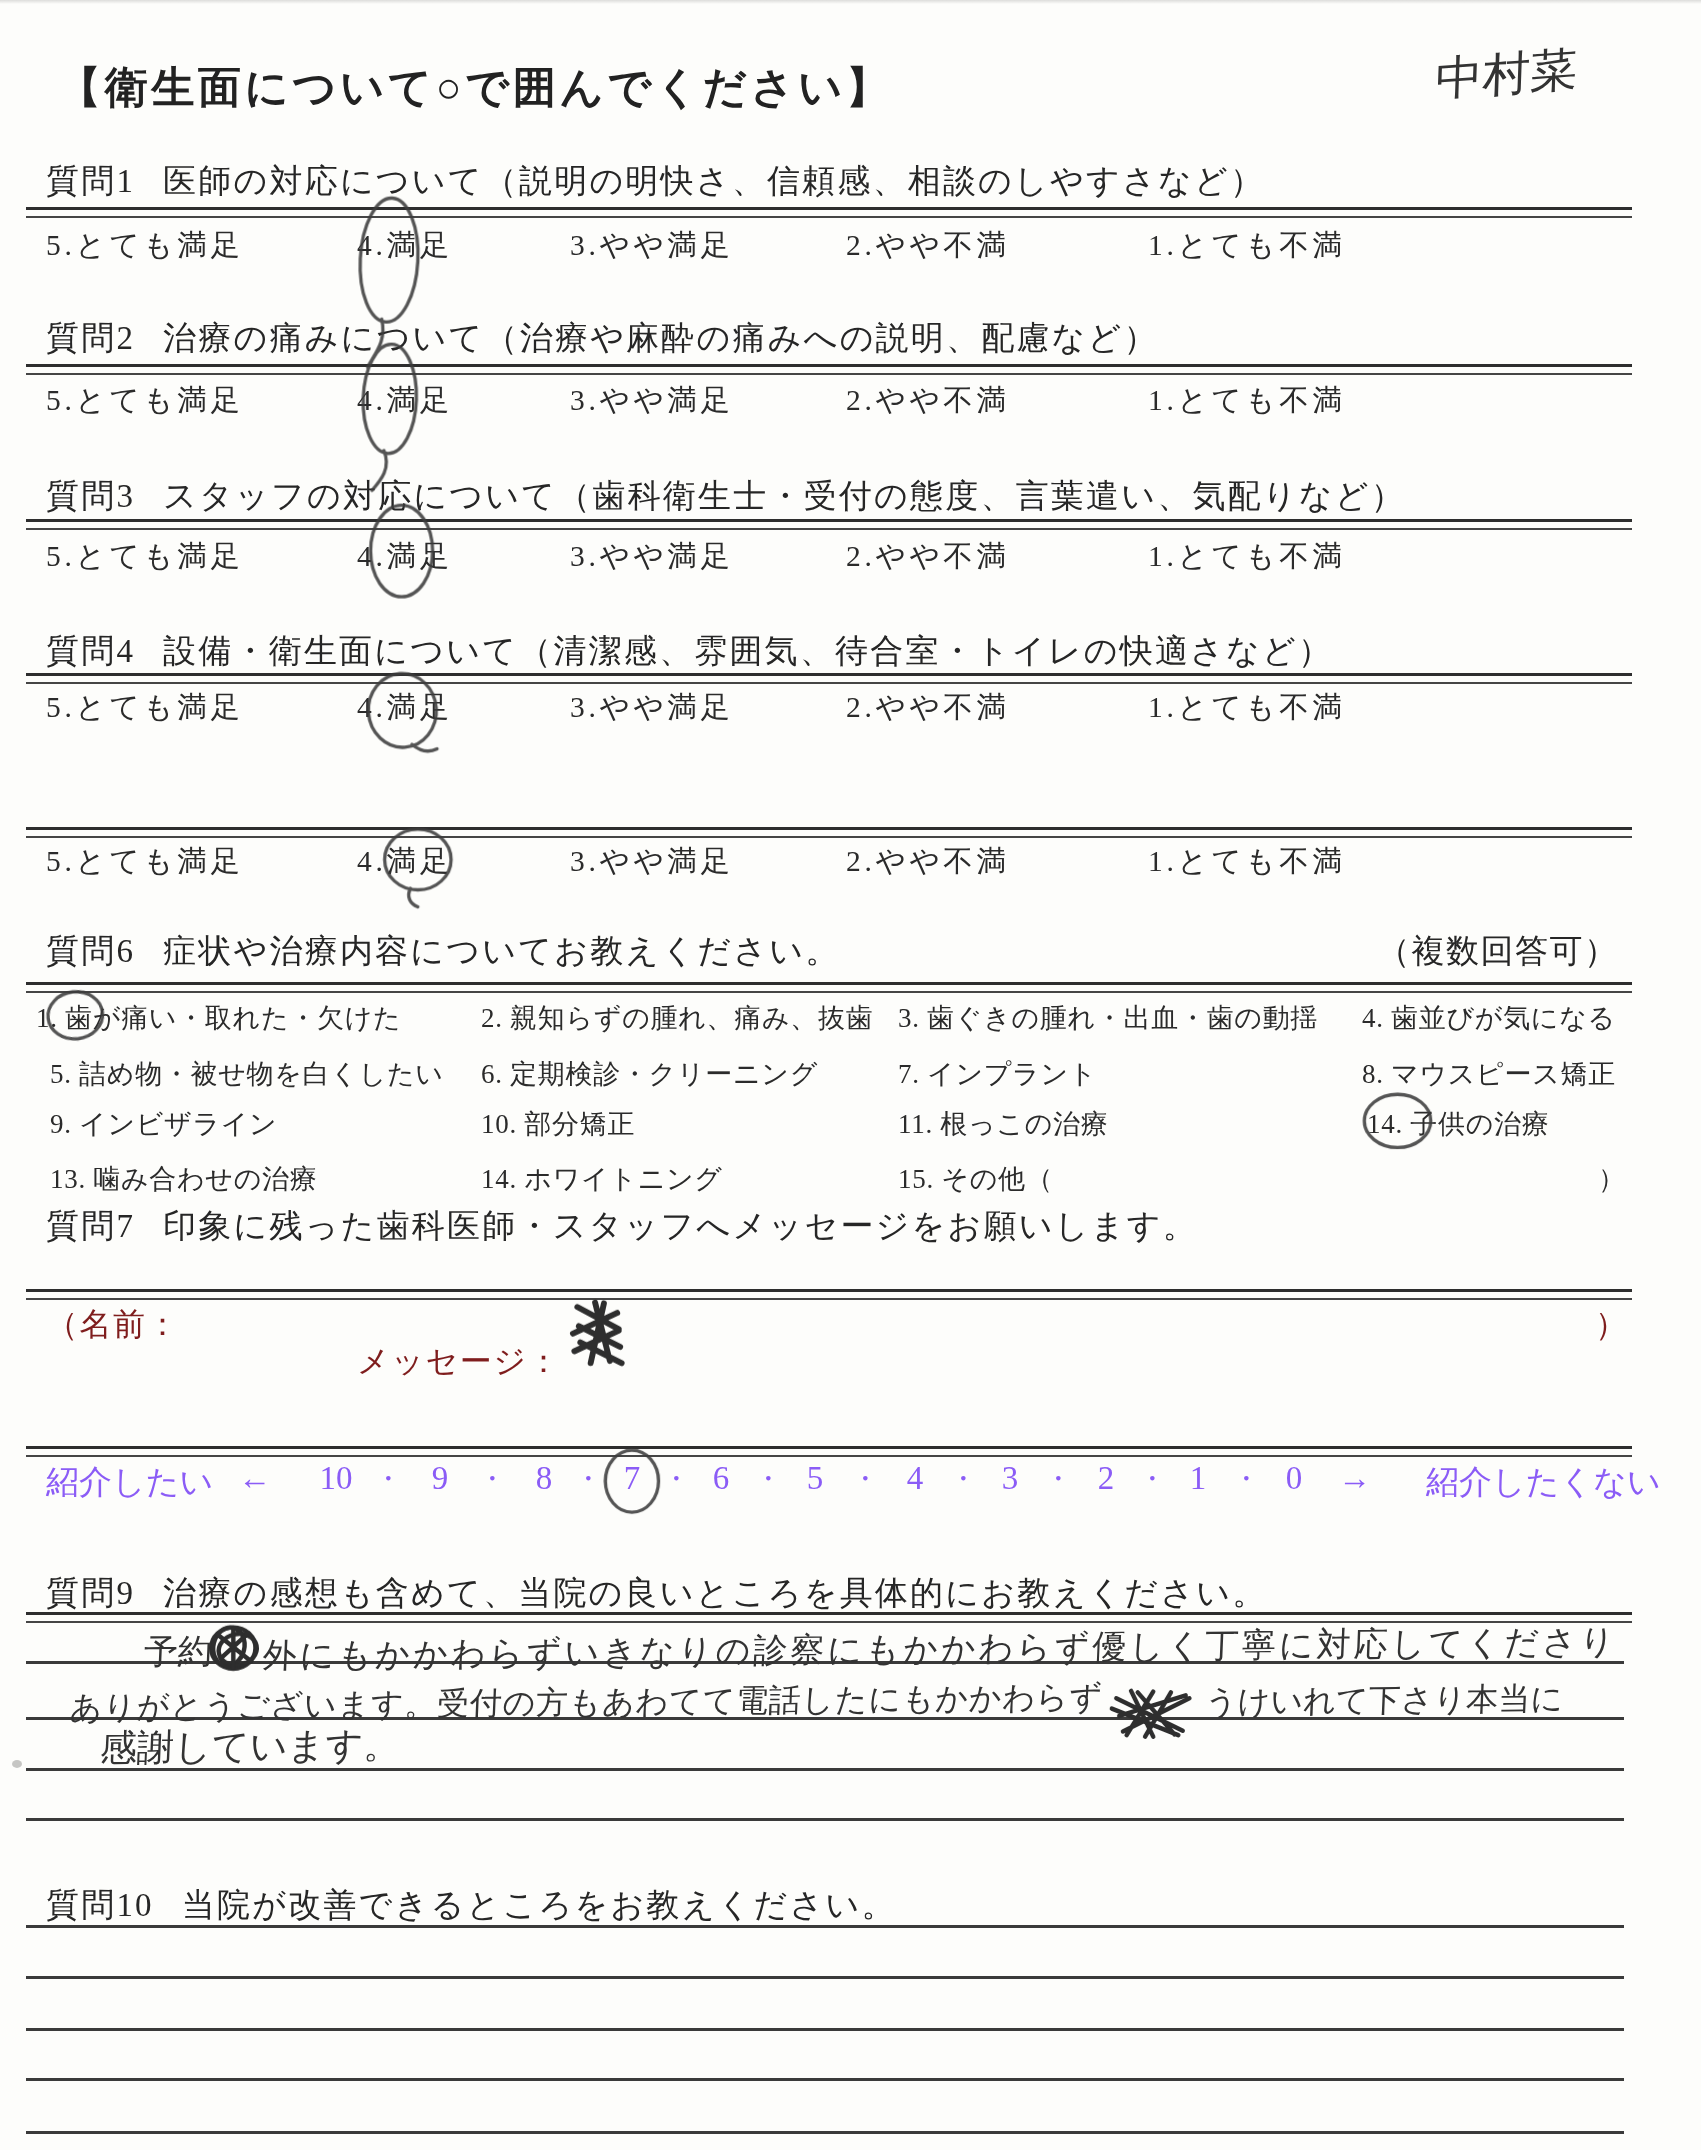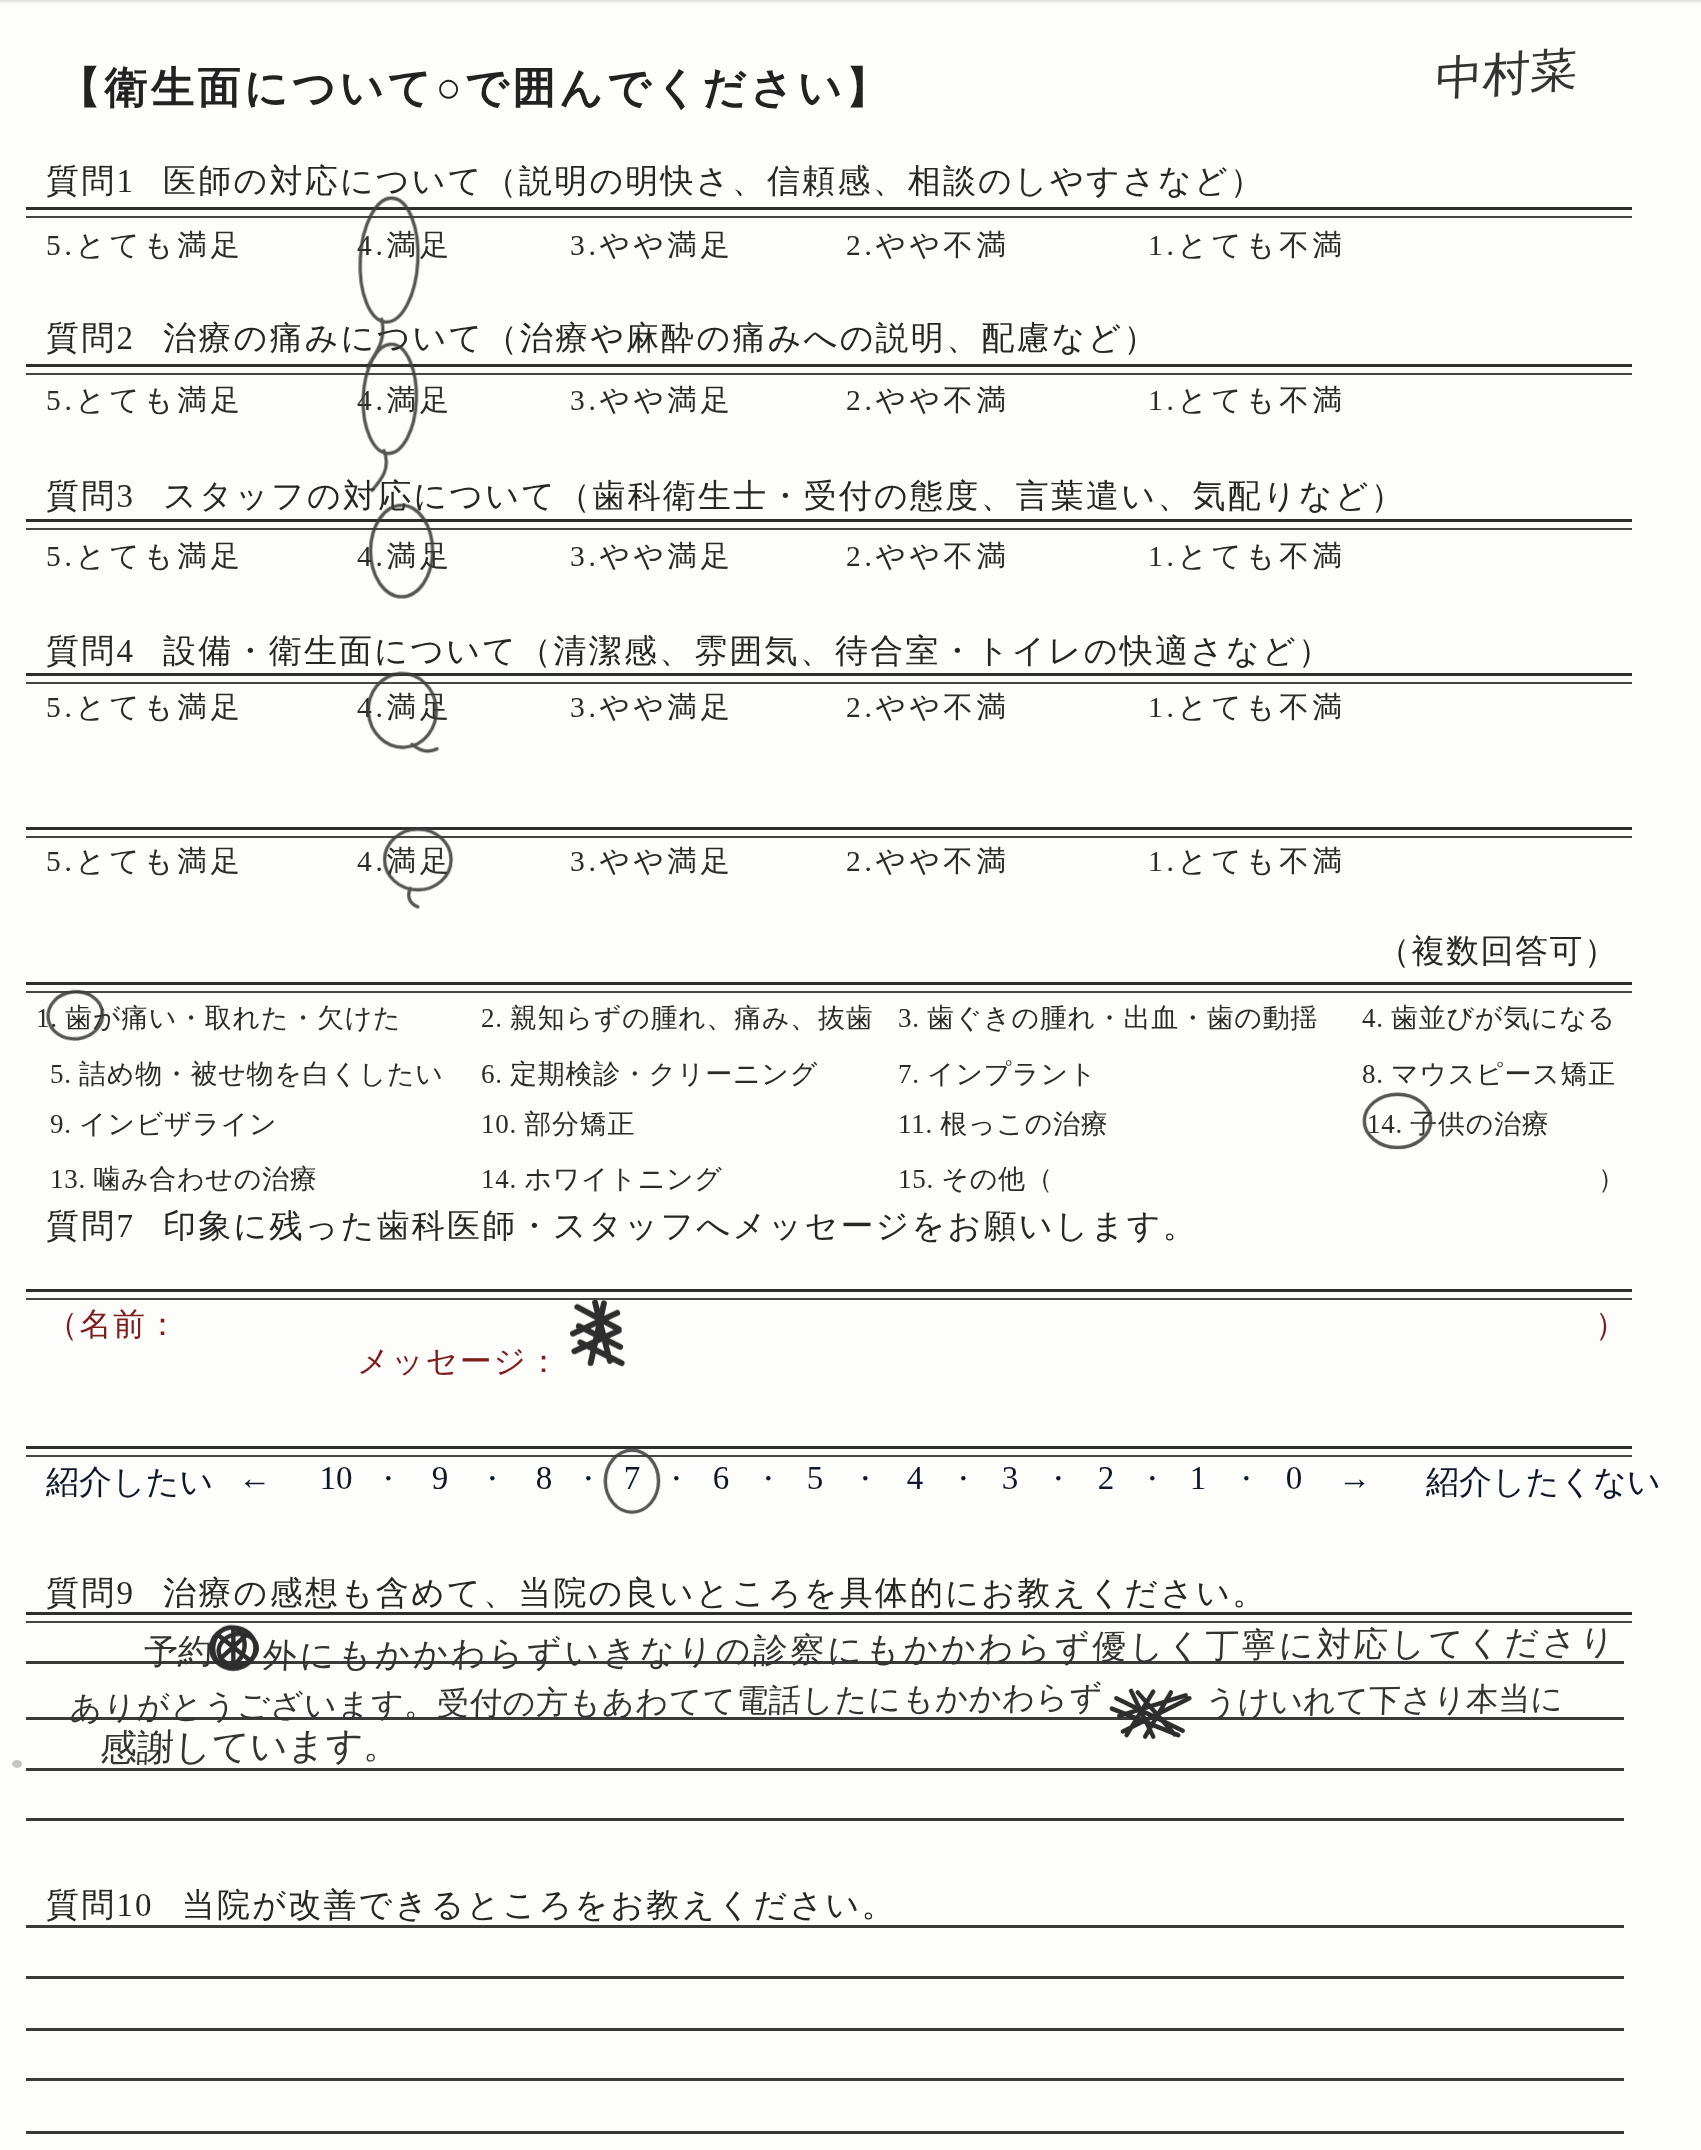--- a/index.html
+++ b/index.html
@@ -10,21 +10,21 @@
   .qhead{position:absolute;left:46px;font-size:33px;letter-spacing:2.2px;color:#262626;
          display:flex;gap:28px;white-space:nowrap;}
   .qnote{position:absolute;font-size:33px;letter-spacing:1.5px;color:#262626;white-space:nowrap;}
   .rule2{position:absolute;left:26px;width:1606px;height:5.9px;
          border-top:3px solid #2e2e2e;border-bottom:2.2px solid #454545;}
   .rule1{position:absolute;left:26px;width:1598px;height:0;border-top:3px solid #3a3a3a;}
   .opt{position:absolute;font-size:29.5px;letter-spacing:3.7px;color:#2b2b2b;white-space:nowrap;}
   .o1{left:46px}.o2{left:357px}.o3{left:570px}.o4{left:846px}.o5{left:1148px}
   .q6item{position:absolute;font-size:27px;letter-spacing:0.7px;color:#2b2b2b;white-space:nowrap;}
   .q7field{position:absolute;font-size:32px;letter-spacing:1.5px;color:#7f1d1d;white-space:nowrap;}
-  .q8item{position:absolute;font-size:33px;color:#0f172a;white-space:nowrap;top:1460px;}
+  .q8item{position:absolute;font-size:33px;color:#8b5cf6;white-space:nowrap;top:1460px;}
   .q8num{transform:translateX(-50%);}
   .q8dot{font-size:28px;transform:translateX(-50%);}
   .hw{position:absolute;font-family:"DejaVu Sans",cursive;color:#333;white-space:nowrap;
       transform:skewX(-3deg) rotate(-0.6deg);}
   .overlay{position:absolute;left:0;top:0;pointer-events:none;}
   .top-edge{position:absolute;left:0;top:0;width:100%;height:3.7px;
             background:linear-gradient(#cfcfcd,rgba(255,255,255,0));opacity:.7;}
   .speck{position:absolute;left:11.8px;top:1760px;width:10.3px;height:8px;
          background:#c6c6c4;border-radius:50%;}
 </style>
@@ -91,20 +91,24 @@
 
   <div class="rule2" style="top:827px"></div>
   <div>
     <span class="opt o1" style="top:842px">5.とても満足</span>
     <span class="opt o2" style="top:842px">4.満足</span>
     <span class="opt o3" style="top:842px">3.やや満足</span>
     <span class="opt o4" style="top:842px">2.やや不満</span>
     <span class="opt o5" style="top:842px">1.とても不満</span>
   </div>
 
+  <div class="qhead" style="top:929px">
+    <span>質問6</span>
+    <span>症状や治療内容についてお教えください。</span>
+  </div>
   <div class="qnote" style="left:1377px;top:929px">（複数回答可）</div>
   <div class="rule2" style="top:982px"></div>
   <div>
     <span class="q6item" style="left:36px;top:1000px">1. 歯が痛い・取れた・欠けた</span>
     <span class="q6item" style="left:481px;top:1000px">2. 親知らずの腫れ、痛み、抜歯</span>
     <span class="q6item" style="left:898px;top:1000px">3. 歯ぐきの腫れ・出血・歯の動揺</span>
     <span class="q6item" style="left:1362px;top:1000px">4. 歯並びが気になる</span>
     <span class="q6item" style="left:50px;top:1056px">5. 詰め物・被せ物を白くしたい</span>
     <span class="q6item" style="left:481px;top:1056px">6. 定期検診・クリーニング</span>
     <span class="q6item" style="left:898px;top:1056px">7. インプラント</span>

